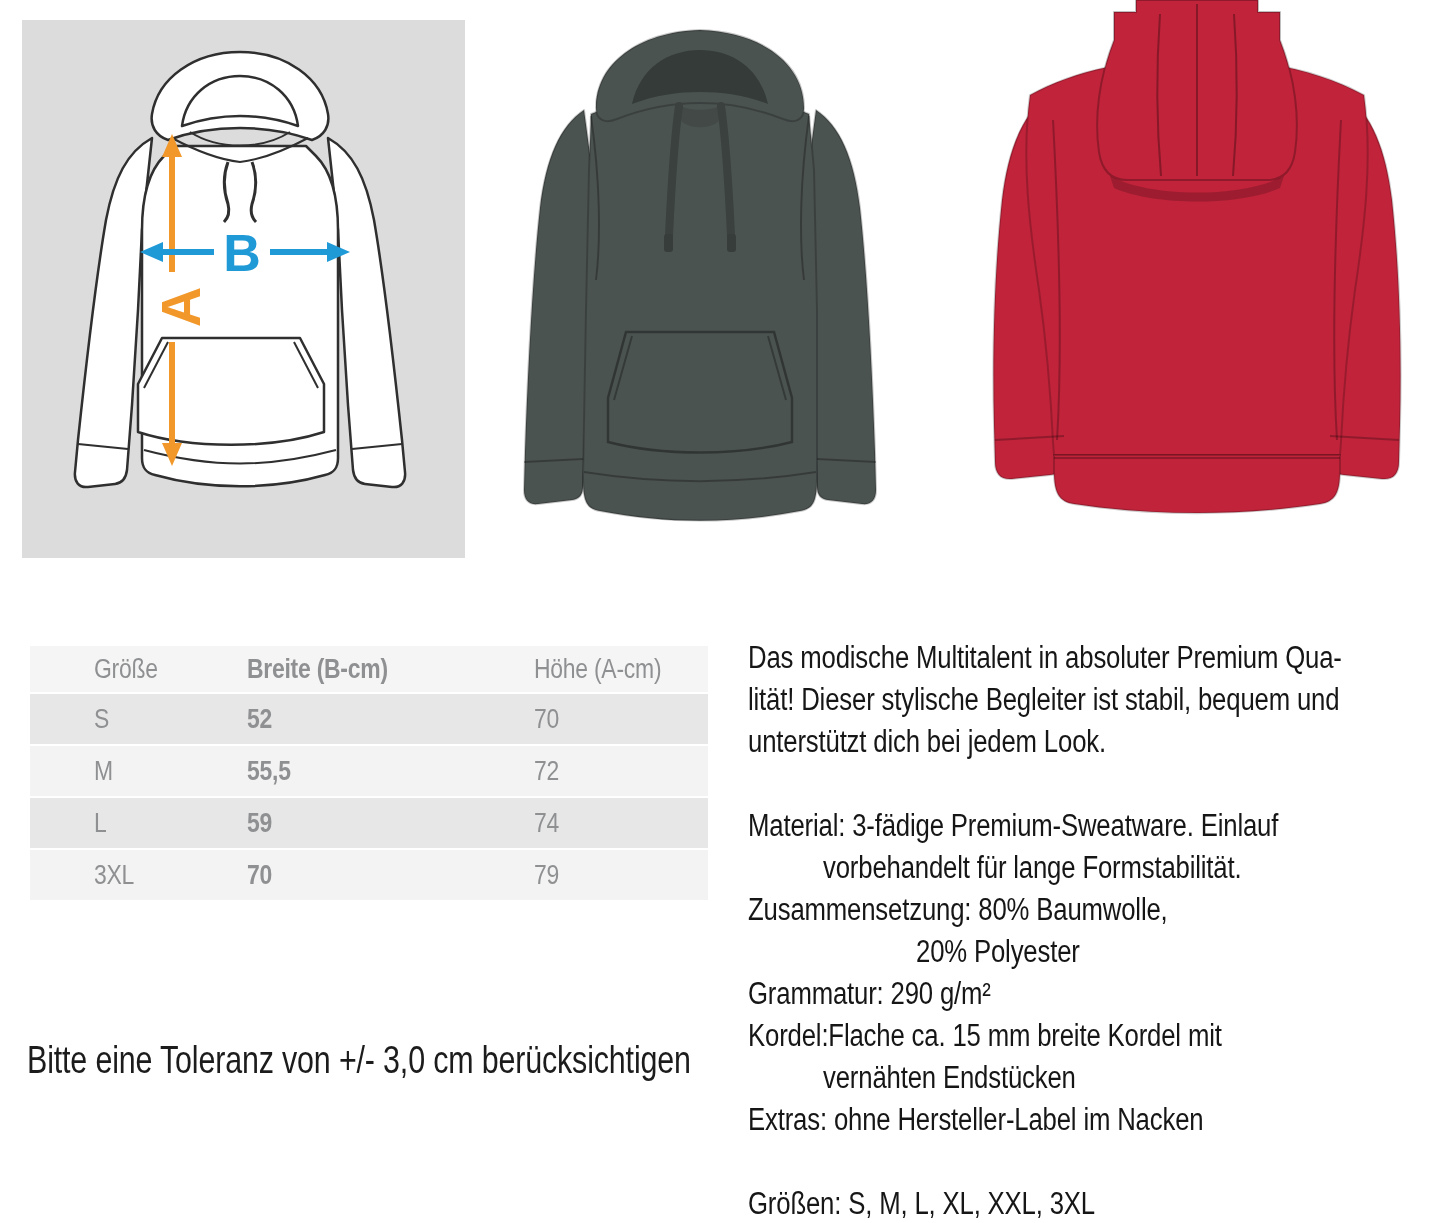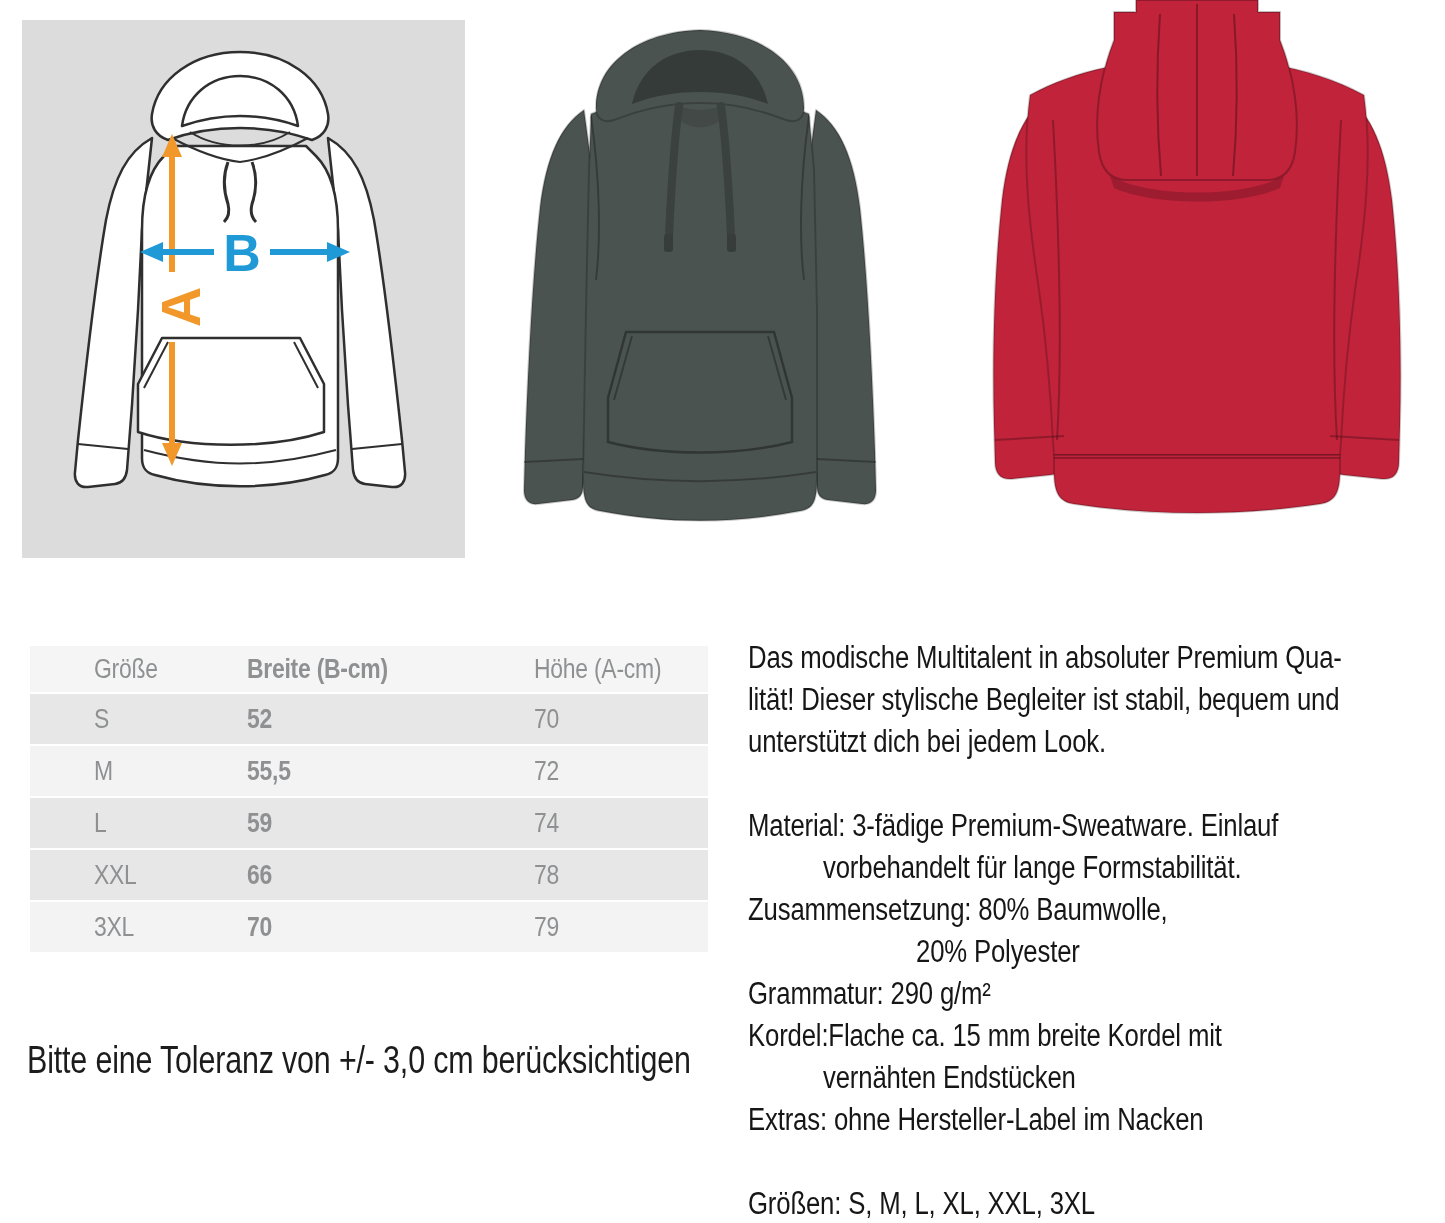--- a/index.html
+++ b/index.html
@@ -168,25 +168,20 @@
   </div>
       <div class="trow light">
     <div class="tcell c0"><span class="cond">M</span></div>
     <div class="tcell c1"><span class="cond">55,5</span></div>
     <div class="tcell c2"><span class="cond">72</span></div>
   </div>
       <div class="trow dark">
     <div class="tcell c0"><span class="cond">L</span></div>
     <div class="tcell c1"><span class="cond">59</span></div>
     <div class="tcell c2"><span class="cond">74</span></div>
-  </div>
-      <div class="trow dark">
-    <div class="tcell c0"><span class="cond">XXL</span></div>
-    <div class="tcell c1"><span class="cond">66</span></div>
-    <div class="tcell c2"><span class="cond">78</span></div>
   </div>
       <div class="trow light">
     <div class="tcell c0"><span class="cond">3XL</span></div>
     <div class="tcell c1"><span class="cond">70</span></div>
     <div class="tcell c2"><span class="cond">79</span></div>
   </div>
     </div>
 </div>
 
 <div class="abs tolerance">

